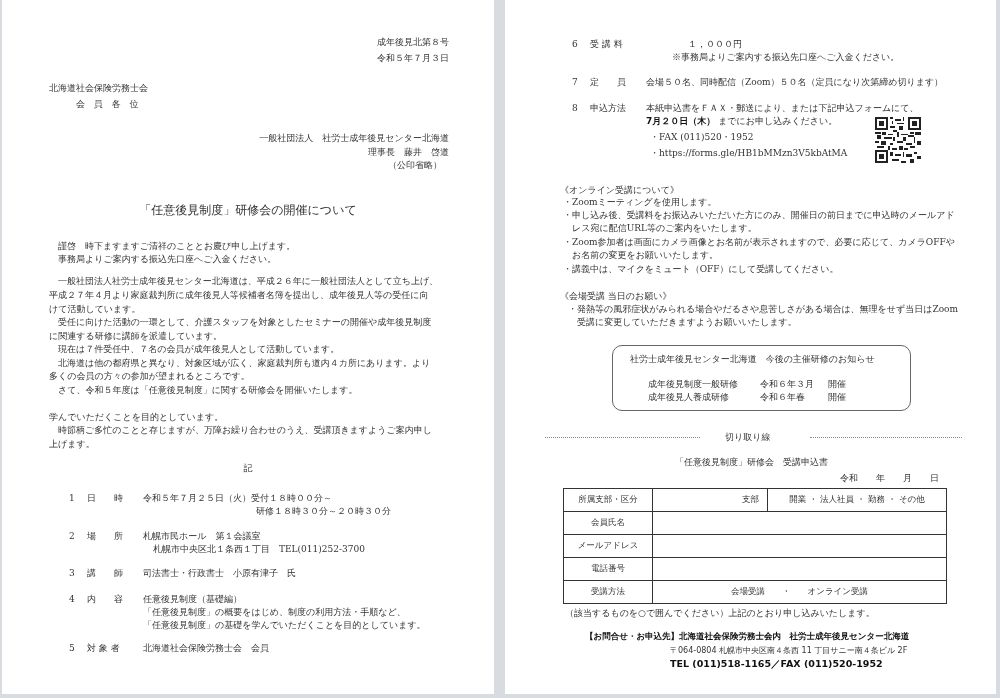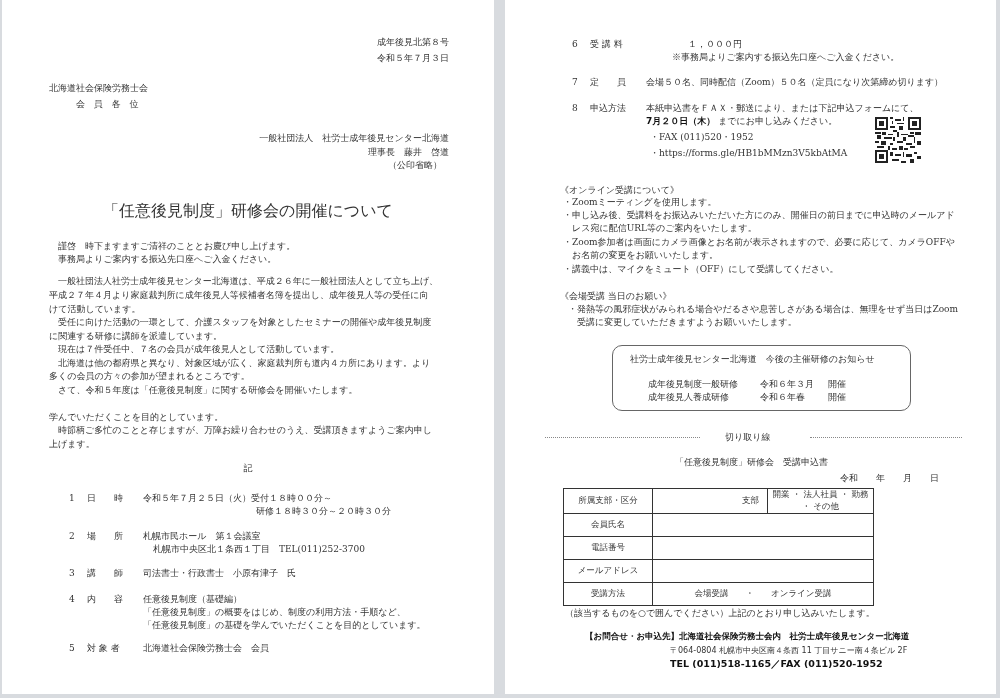--- a/index.html
+++ b/index.html
@@ -6,31 +6,31 @@
   body {
     width:1000px; height:698px; overflow:hidden; position:relative;
     background:#d8dbdf;
     font-family:"DejaVu Serif", "Liberation Serif", serif;
     color:#333;
   }
   .page { position:absolute; background:#fff; top:0; height:694px; overflow:hidden; }
   #page-left { left:2px; width:492px; }
   #page-right { left:505px; width:491px; }
   .t { position:absolute; font-size:9px; line-height:13px; white-space:nowrap; color:#333; }
-  .title { font-size:16px; }
+  .title { font-size:12px; }
   .bold { font-weight:bold; color:#111; }
   .sans { font-family:"DejaVu Sans", "Liberation Sans", sans-serif; }
   .label-col { position:absolute; font-size:9px; line-height:13px; white-space:nowrap; }
   .box {
     position:absolute; left:107px; top:345px; width:297px; height:64px;
     border:1.3px solid #666; border-radius:10px;
   }
   .cutline { position:absolute; top:437px; height:0; border-top:1.3px dotted #888; }
   table.form {
-    position:absolute; left:58px; top:488px; width:311px; border-collapse:collapse;
+    position:absolute; left:58px; top:488px; width:384px; border-collapse:collapse;
     font-size:8.5px; color:#333;
   }
   table.form td { border:1.3px solid #333; height:22px; padding:0; text-align:center; }
   table.form td.lbl { width:88px; }
   .qr { position:absolute; left:370px; top:117px; width:46px; height:46px; }
 </style>
 </head>
 <body>
 
 <div class="page" id="page-left">
@@ -201,25 +201,25 @@
         <tr>
       <td class="lbl">所属支部・区分</td>
       <td style="width:106px; text-align:right; padding-right:8px;">支部</td>
       <td>開業 ・ 法人社員 ・ 勤務 ・ その他</td>
     </tr>
     <tr>
       <td class="lbl">会員氏名</td>
       <td colspan="2"></td>
     </tr>
     <tr>
+      <td class="lbl">メールアドレス</td>
+      <td colspan="2"></td>
+    </tr>
+    <tr>
       <td class="lbl">電話番号</td>
-      <td colspan="2"></td>
-    </tr>
-    <tr>
-      <td class="lbl">メールアドレス</td>
       <td colspan="2"></td>
     </tr>
     <tr>
       <td class="lbl">受講方法</td>
       <td colspan="2">会場受講　　・　　オンライン受講</td>
     </tr>
   </tbody>
     </table>
 
   <div class="t" style="left:60px; top:607px;">（該当するものを○で囲んでください）上記のとおり申し込みいたします。</div>

